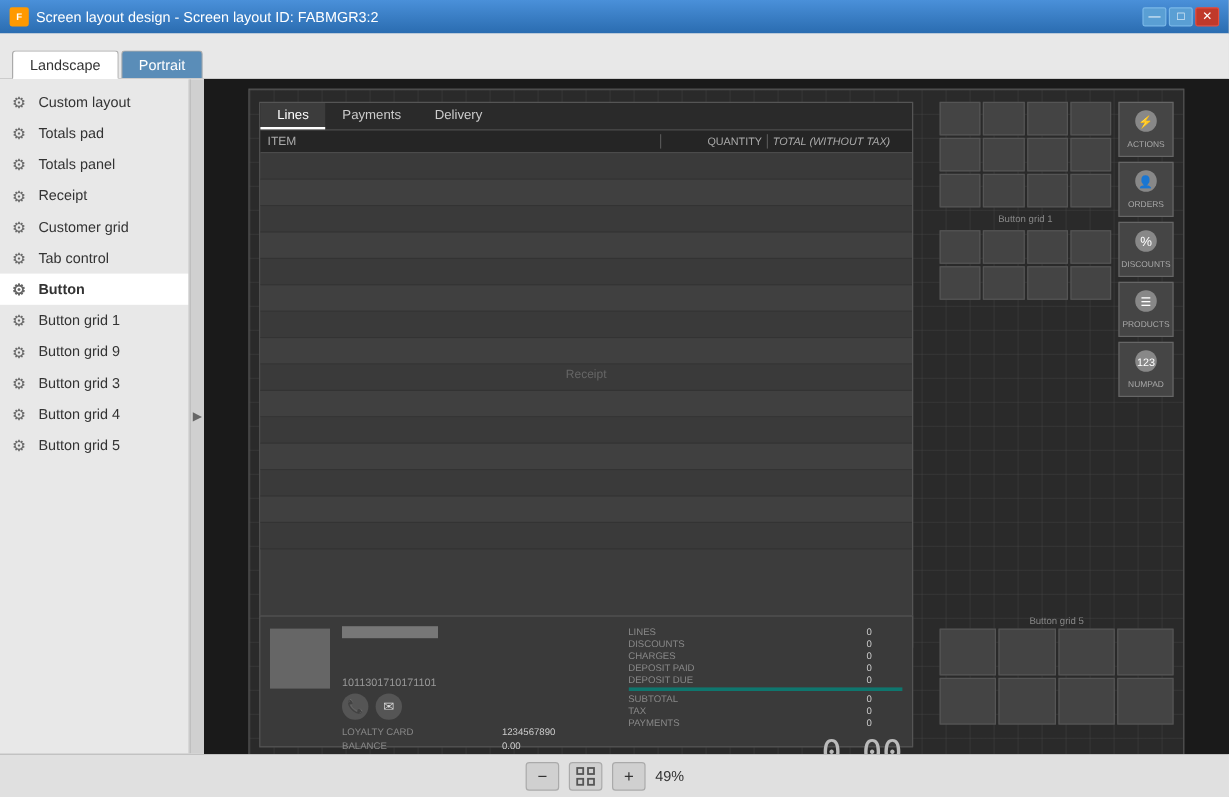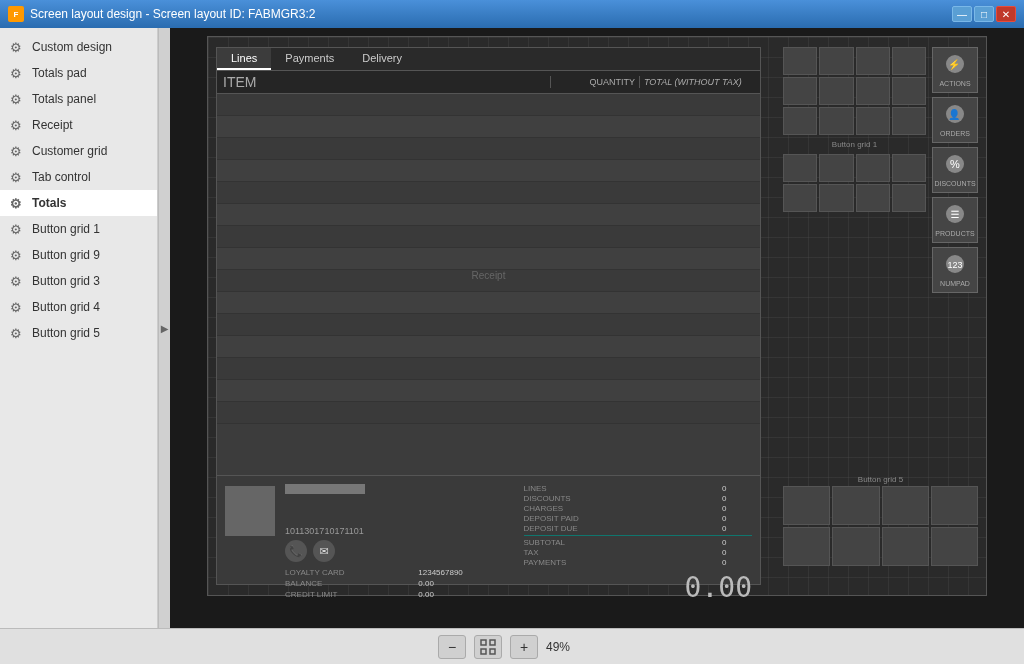--- a/index.html
+++ b/index.html
@@ -65,21 +65,21 @@
       height: 455px;
       background: #3c3c3c;
       border: 1px solid #555;
     }
     
     .receipt-tabs { display: flex; background: #2a2a2a; border-bottom: 1px solid #555; }
     .receipt-tab { padding: 4px 14px; font-size: 11px; color: #ccc; cursor: pointer; }
     .receipt-tab.active { background: #3c3c3c; color: #fff; border-bottom: 2px solid #fff; }
     
     .receipt-table-header { display: flex; background: #252525; padding: 3px 6px; border-bottom: 1px solid #555; align-items: center; }
-    .col-item { flex: 3; font-size: 14px; color: #aaa; text-transform: uppercase; }
+    .col-item { flex: 3; font-size: 10px; color: #aaa; text-transform: uppercase; }
     .col-qty { width: 80px; text-align: right; font-size: 9px; color: #aaa; text-transform: uppercase; }
     .col-total { width: 110px; font-size: 9px; color: #aaa; text-transform: uppercase; font-style: italic; }
     .divider-v { width: 1px; background: #555; margin: 0 4px; height: 12px; }
     
     .receipt-rows { }
     .receipt-row { height: 22px; border-bottom: 1px solid #333; background: #3a3a3a; }
     .receipt-row:nth-child(even) { background: #404040; }
     .receipt-center-label { position: absolute; top: 50%; left: 50%; transform: translate(-50%, -50%); color: #666; font-size: 10px; }
 
     
@@ -185,27 +185,31 @@
   </div>
   <div class="win-controls">
     <div class="win-btn">—</div>
     <div class="win-btn">□</div>
     <div class="win-btn close">✕</div>
   </div>
 </div>
 
 <div id="main-container">
 
+  <div id="tabs-row">
+    <div class="tab-btn active">Landscape</div>
+    <div class="tab-btn">Portrait</div>
+  </div>
 
   <div id="body">
 
     <div id="sidebar">
       <div class="sidebar-item">
         <span class="gear-icon">⚙</span>
-        <span>Custom design</span>
+        <span>Custom layout</span>
       </div>
       <div class="sidebar-item">
         <span class="gear-icon">⚙</span>
         <span>Totals pad</span>
       </div>
       <div class="sidebar-item">
         <span class="gear-icon">⚙</span>
         <span>Totals panel</span>
       </div>
       <div class="sidebar-item">
@@ -215,21 +219,21 @@
       <div class="sidebar-item">
         <span class="gear-icon">⚙</span>
         <span>Customer grid</span>
       </div>
       <div class="sidebar-item">
         <span class="gear-icon">⚙</span>
         <span>Tab control</span>
       </div>
       <div class="sidebar-item active">
         <span class="gear-icon" style="font-weight:bold;">⚙</span>
-        <span style="font-weight:bold;">Totals</span>
+        <span style="font-weight:bold;">Button</span>
       </div>
       <div class="sidebar-item">
         <span class="gear-icon">⚙</span>
         <span>Button grid 1</span>
       </div>
       <div class="sidebar-item">
         <span class="gear-icon">⚙</span>
         <span>Button grid 9</span>
       </div>
       <div class="sidebar-item">
@@ -309,21 +313,21 @@
               <span class="cf-value">0</span>
               <span class="cf-label">DISCOUNTS</span>
               <span class="cf-value">0</span>
               <span class="cf-label">CHARGES</span>
               <span class="cf-value">0</span>
               <span class="cf-label">DEPOSIT PAID</span>
               <span class="cf-value">0</span>
               <span class="cf-label">DEPOSIT DUE</span>
               <span class="cf-value">0</span>
             </div>
-            <div style="display:grid;grid-template-columns:1fr 30px;gap:1px;border-top:1px solid #0f766e;padding-top:2px;">
+            <div style="display:grid;grid-template-columns:1fr 30px;gap:1px;border-top:3px solid #0f766e;padding-top:2px;">
               <span class="cf-label">SUBTOTAL</span>
               <span class="cf-value">0</span>
               <span class="cf-label">TAX</span>
               <span class="cf-value">0</span>
               <span class="cf-label">PAYMENTS</span>
               <span class="cf-value">0</span>
             </div>
             <div style="text-align:right;margin-top:4px;">
               <span style="font-size:28px;color:#bbb;font-family:monospace;">0.00</span>
             </div>

